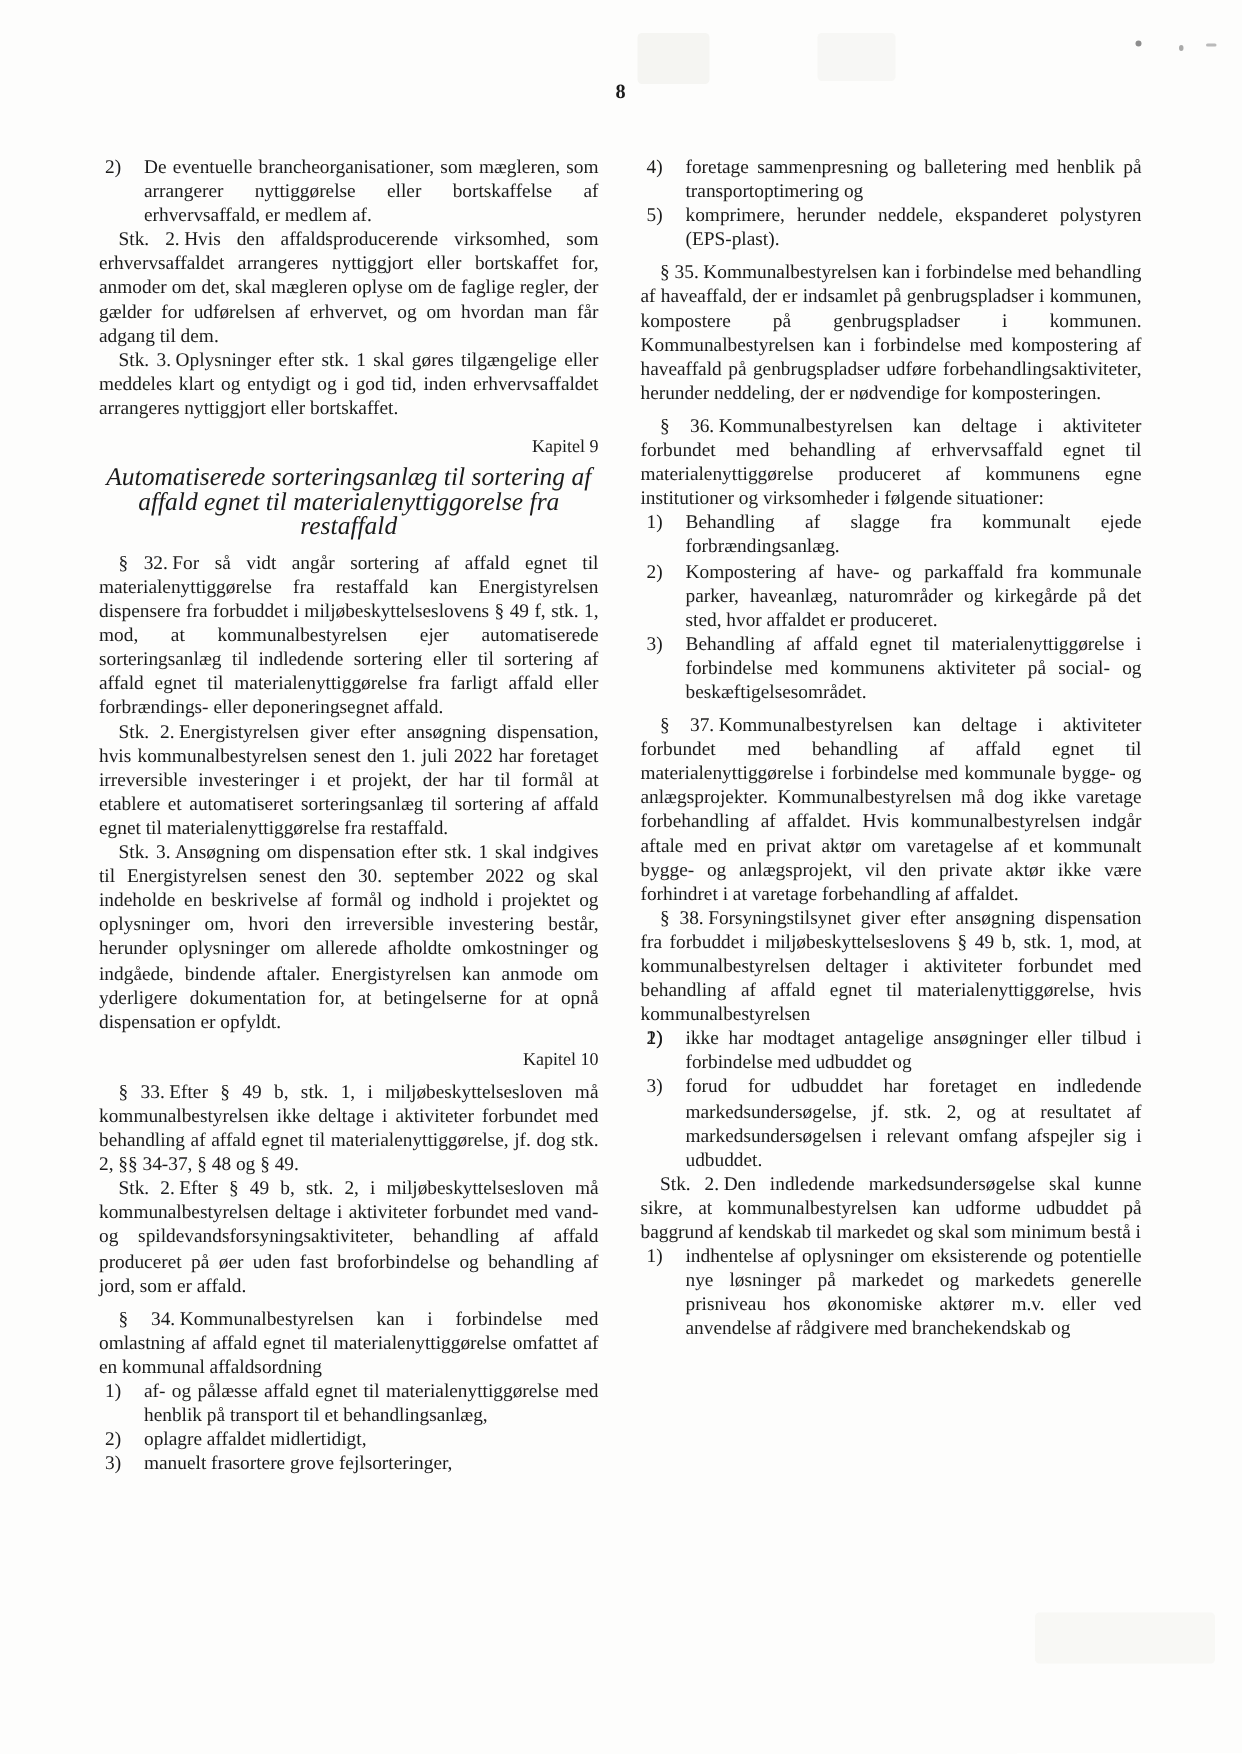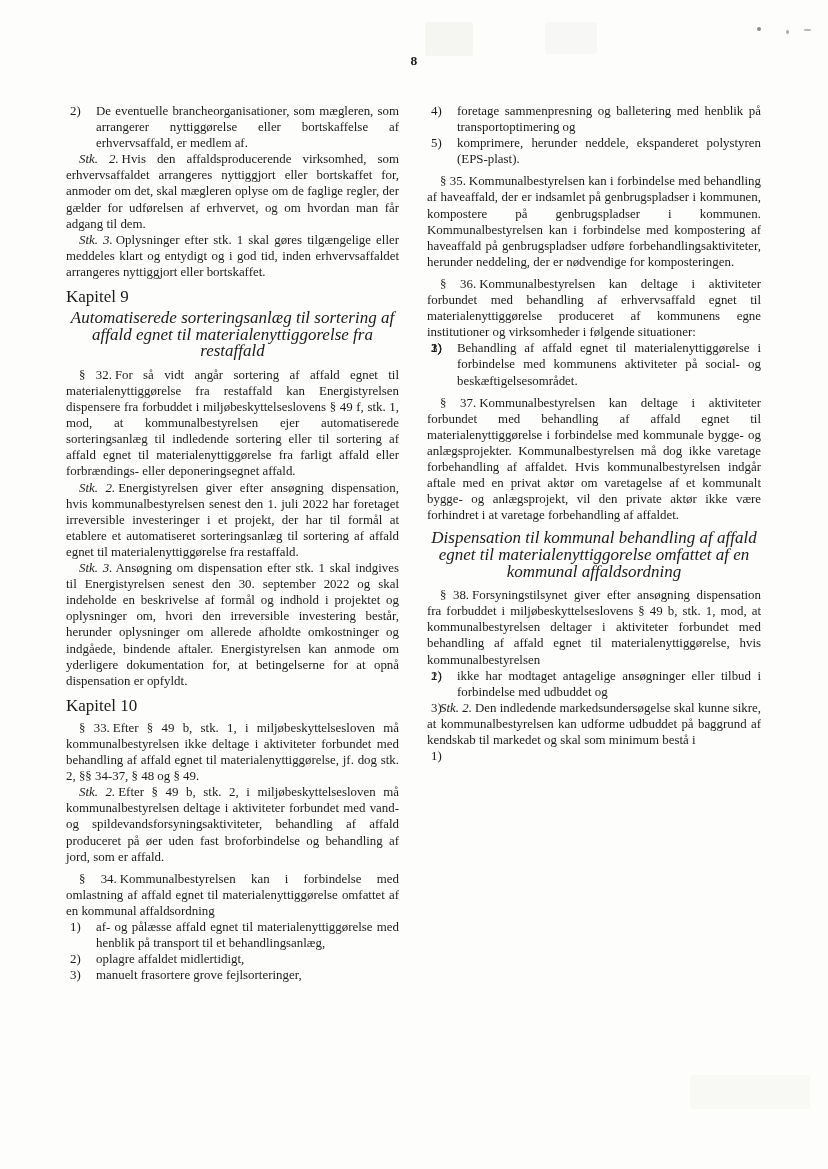--- a/index.html
+++ b/index.html
@@ -45,29 +45,29 @@
     line-height: 16.1px;
     text-align: justify;
   }
   .col-left  { left: 66px;  width: 333px; }
   .col-right { left: 427px; width: 334px; }
 
   p { margin: 0; }
   .para { text-indent: 13px; }
   .para.sec { margin-top: 6px; }
   .sec-prefix { font-weight: normal; margin-right: 3px; }
-  .stk-prefix { font-style: italic; margin-right: 3px; }
+  .stk-prefix { margin-right: 3px; }
 
   .li { position: relative; padding-left: 30px; }
   .li .marker { position: absolute; left: 4px; top: 0; }
 
   .kapitel {
-    font-size: 17px;
+    font-size: 12px;
     font-weight: normal;
-    text-align: left;
+    text-align: right;
     text-indent: 0;
     margin: 9px 0 5px 0;
   }
   .ithead {
     font-size: 17px;
     font-weight: normal;
     font-style: italic;
     text-align: center;
     text-indent: 0;
     margin: 0 0 7px 0;
@@ -163,53 +163,56 @@
     <p class="para sec">
       <span class="sec-prefix">§ 35.</span><span>Kommunalbestyrelsen kan i forbindelse med behandling af haveaffald, der er indsamlet på genbrugspladser i kommunen, kompostere på genbrugspladser i kommunen. Kommunalbestyrelsen kan i forbindelse med kompostering af haveaffald på genbrugspladser udføre forbehandlingsaktiviteter, herunder neddeling, der er nødvendige for komposteringen.</span>
     </p>
 
     <p class="para sec">
       <span class="sec-prefix">§ 36.</span><span>Kommunalbestyrelsen kan deltage i aktiviteter forbundet med behandling af erhvervsaffald egnet til materialenyttiggørelse produceret af kommunens egne institutioner og virksomheder i følgende situationer:</span>
     </p>
 
     <div class="li">
       <span class="marker">1)</span>
-    </div>
-    <div class="li">
-      <span class="marker">2)</span>
+      <span>Behandling af slagge fra kommunalt ejede forbrændingsanlæg.</span>
+    </div>
+    <div class="li">
+      <span class="marker">2)</span>
+      <span>Kompostering af have- og parkaffald fra kommunale parker, haveanlæg, naturområder og kirkegårde på det sted, hvor affaldet er produceret.</span>
     </div>
     <div class="li">
       <span class="marker">3)</span>
       <span>Behandling af affald egnet til materialenyttiggørelse i forbindelse med kommunens aktiviteter på social- og beskæftigelsesområdet.</span>
     </div>
 
     <p class="para sec">
       <span class="sec-prefix">§ 37.</span><span>Kommunalbestyrelsen kan deltage i aktiviteter forbundet med behandling af affald egnet til materialenyttiggørelse i forbindelse med kommunale bygge- og anlægsprojekter. Kommunalbestyrelsen må dog ikke varetage forbehandling af affaldet. Hvis kommunalbestyrelsen indgår aftale med en privat aktør om varetagelse af et kommunalt bygge- og anlægsprojekt, vil den private aktør ikke være forhindret i at varetage forbehandling af affaldet.</span>
     </p>
 
-    <h3 class="ithead" style="margin-top:7px">Dispensation til kommunal behandling af affald egnet til materialenyttiggorelse omfattet af en kommunal affaldsordning</h3>
 
     <p class="para sec" style="margin-top:0">
       <span class="sec-prefix">§ 38.</span><span>Forsyningstilsynet giver efter ansøgning dispensation fra forbuddet i miljøbeskyttelseslovens § 49 b, stk. 1, mod, at kommunalbestyrelsen deltager i aktiviteter forbundet med behandling af affald egnet til materialenyttiggørelse, hvis kommunalbestyrelsen</span>
     </p>
 
     <div class="li">
       <span class="marker">1)</span>
     </div>
     <div class="li">
       <span class="marker">2)</span>
       <span>ikke har modtaget antagelige ansøgninger eller tilbud i forbindelse med udbuddet og</span>
     </div>
     <div class="li">
       <span class="marker">3)</span>
+      <span>forud for udbuddet har foretaget en indledende markedsundersøgelse, jf. stk. 2, og at resultatet af markedsundersøgelsen i relevant omfang afspejler sig i udbuddet.</span>
     </div>
 
     <p class="para">
       <span class="stk-prefix">Stk. 2.</span><span>Den indledende markedsundersøgelse skal kunne sikre, at kommunalbestyrelsen kan udforme udbuddet på baggrund af kendskab til markedet og skal som minimum bestå i</span>
     </p>
 
     <div class="li">
       <span class="marker">1)</span>
+      <span>indhentelse af oplysninger om eksisterende og potentielle nye løsninger på markedet og markedets generelle prisniveau hos økonomiske aktører m.v. eller ved anvendelse af rådgivere med branchekendskab og</span>
     </div>
 
   </div>
 
 </div>
 
 </body></html>

